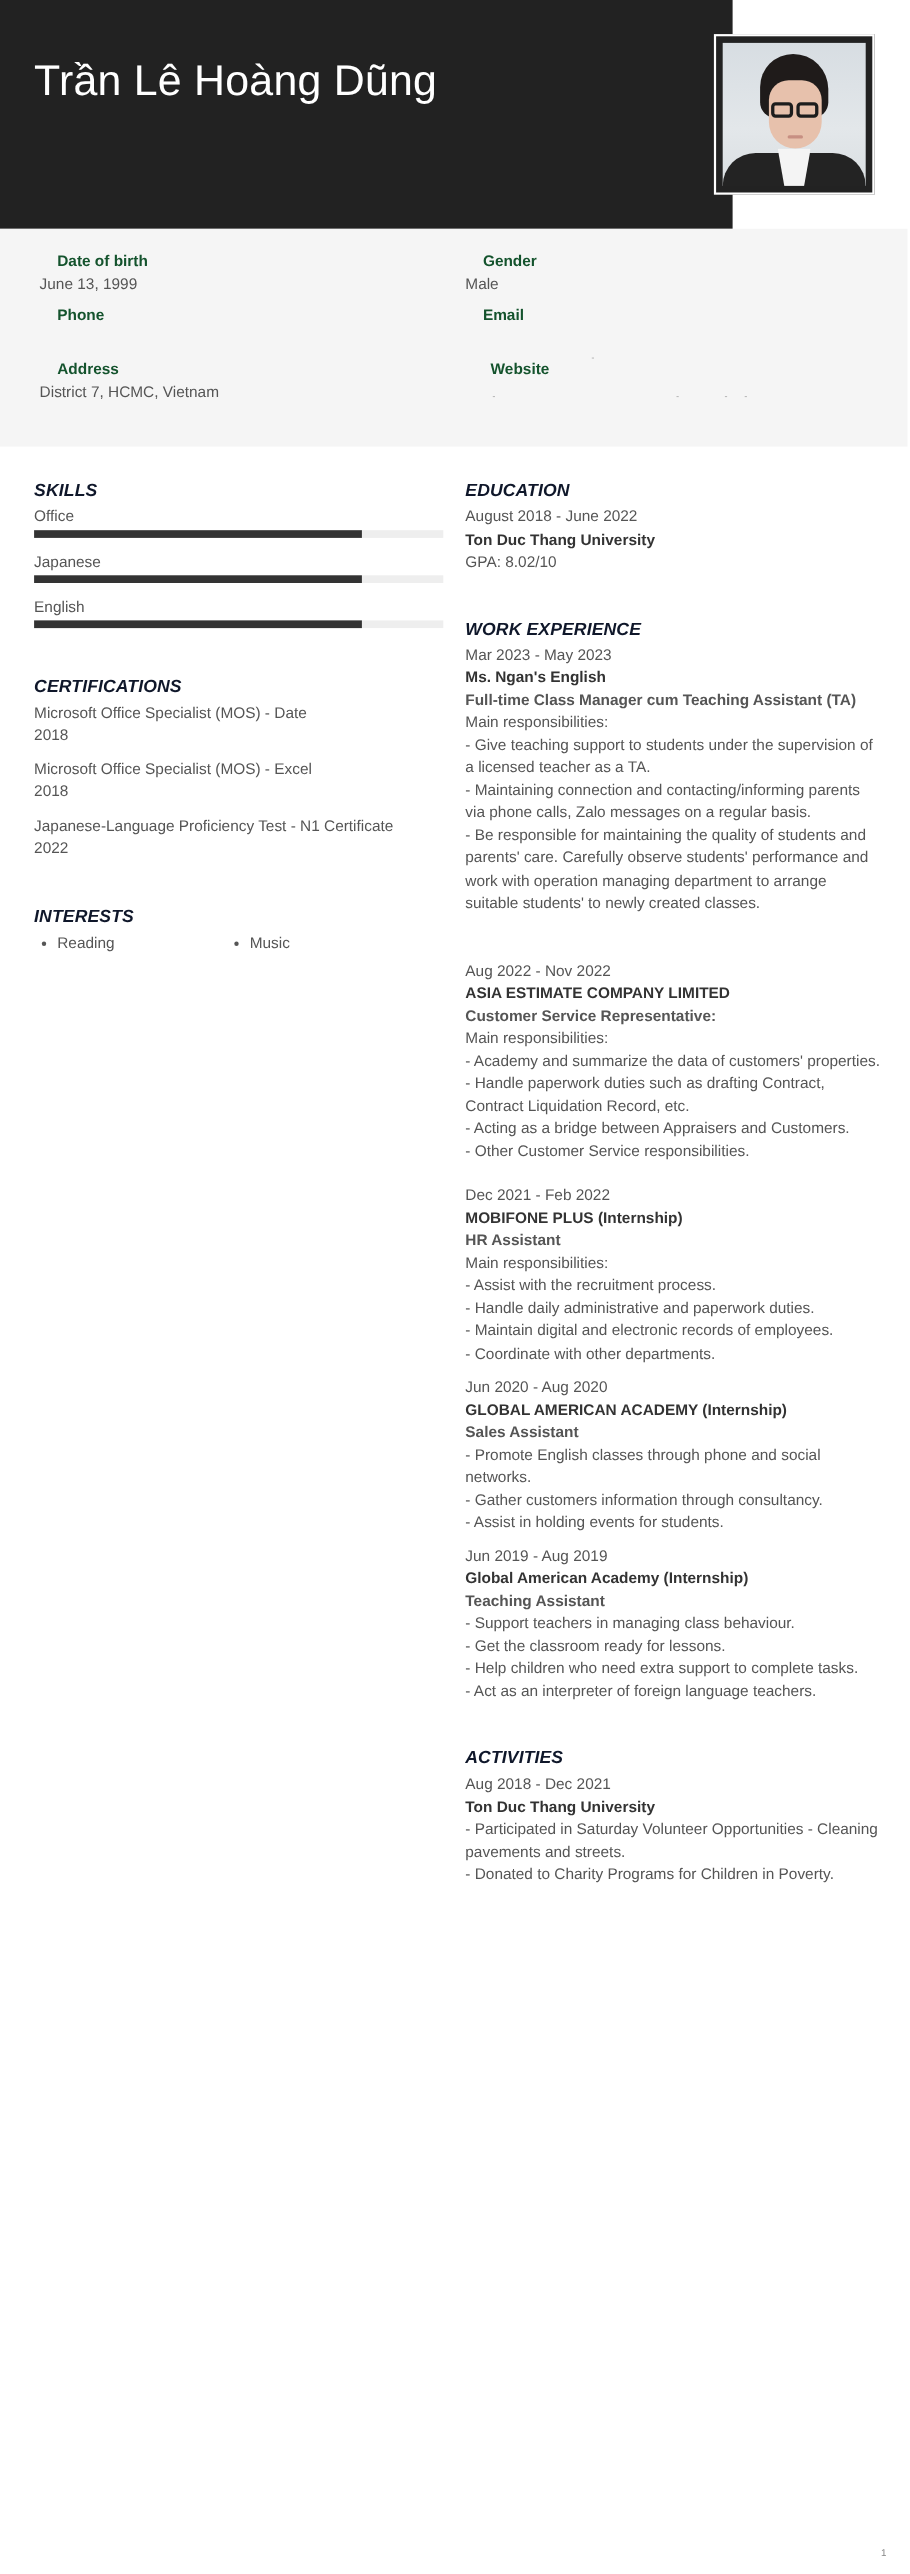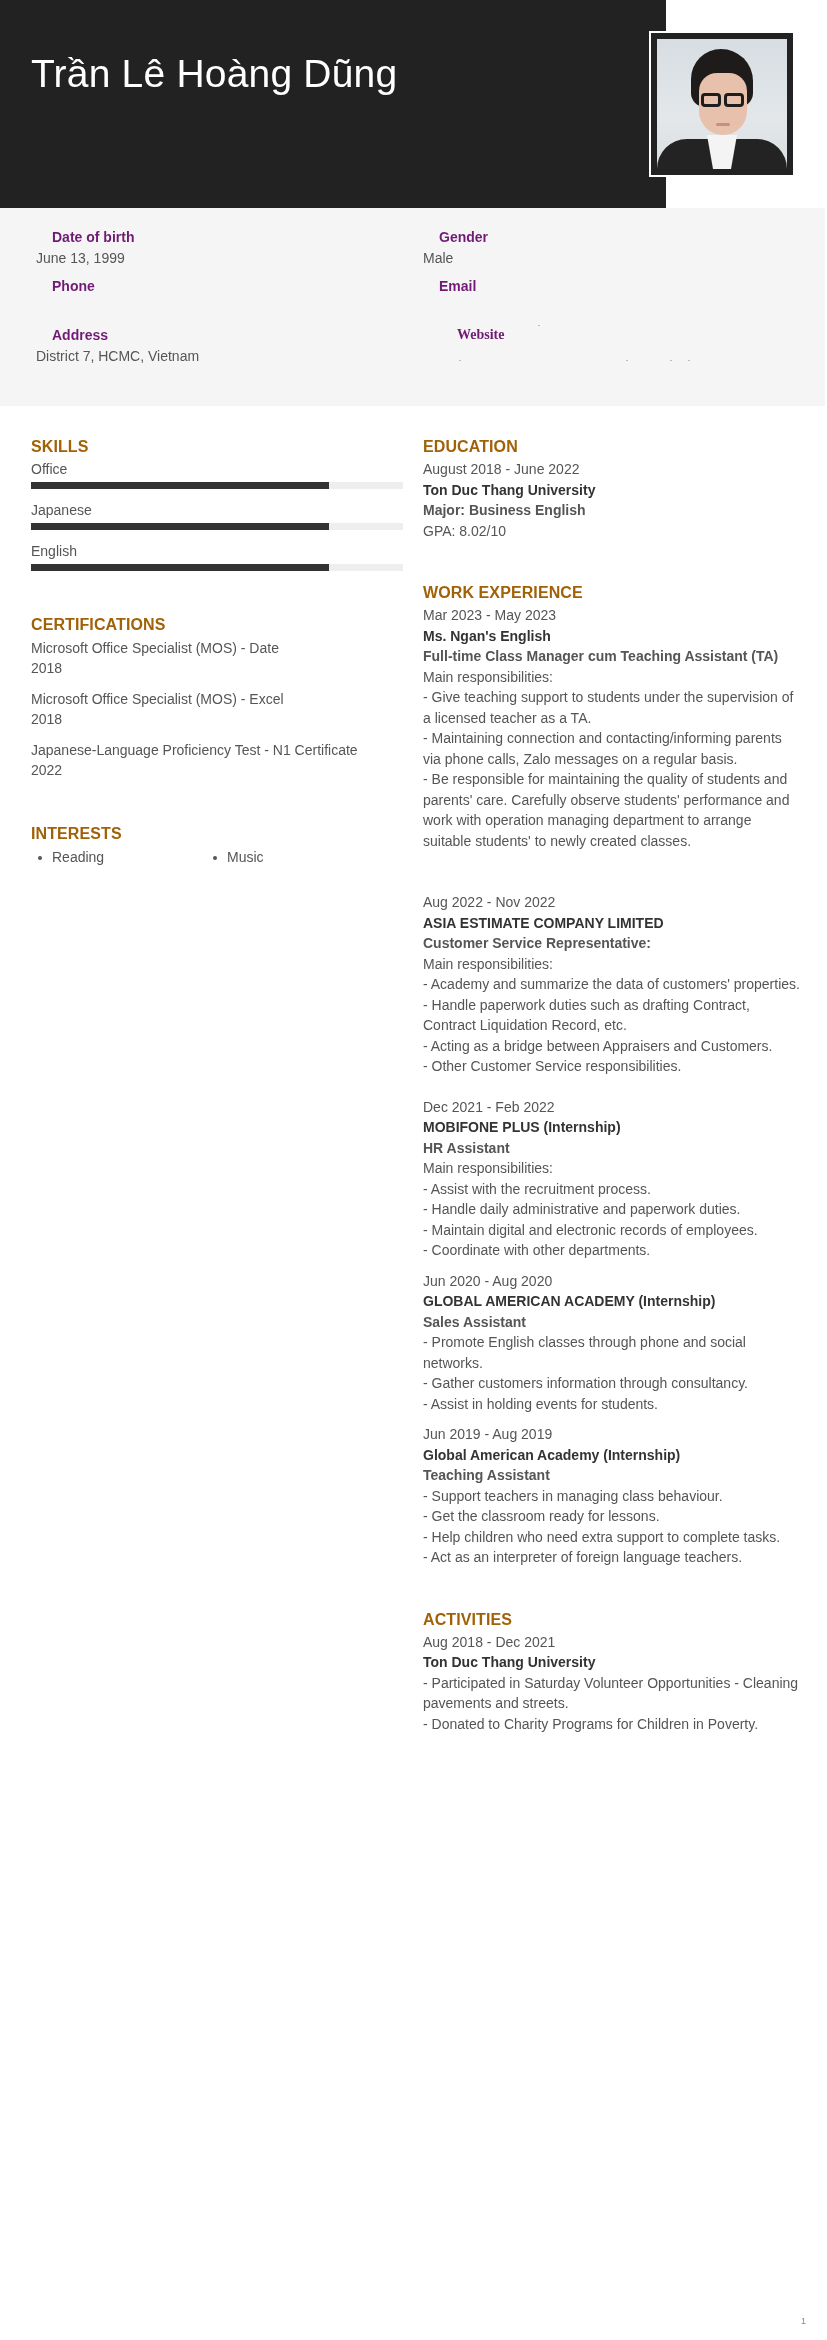--- a/index.html
+++ b/index.html
@@ -29,29 +29,29 @@
   .photo .glass-r { position: absolute; left: 67px; top: 54px; width: 20px; height: 14px; border: 3px solid #1d1d1d; border-radius: 4px; }
   .photo .mouth { position: absolute; left: 59px; top: 84px; width: 14px; height: 3px; background: #c78f82; border-radius: 2px; }
   .photo .jacket { position: absolute; left: 0; top: 100px; width: 130px; height: 30px; background: #232323; border-radius: 30px 30px 0 0; }
   .photo .shirt { position: absolute; left: 50px; top: 96px; width: 30px; height: 34px; background: #f4f4f4; clip-path: polygon(0 0, 100% 0, 80% 100%, 20% 100%); }
 
   .info {
     position: absolute; left: 0; top: 208px; width: 825px; height: 198px;
     background: #f5f5f5;
   }
   .info-item { position: absolute; width: 360px; }
-  .info-label { font-size: 14px; font-weight: bold; color: #701a75; line-height: 20px; padding-left: 16px; }
+  .info-label { font-size: 14px; font-weight: bold; color: #14532d; line-height: 20px; padding-left: 16px; }
   .info-value { font-size: 14px; color: #555555; line-height: 20px; margin-top: 1px; }
   .info-redacted { height: 20px; position: relative; }
   .info-redacted span { position: absolute; top: 14px; width: 2px; height: 1px; background: #bbbbbb; }
 
   .col-left { position: absolute; left: 31px; top: 436px; width: 373px; }
   .col-right { position: absolute; left: 423px; top: 436px; width: 380px; }
 
-  .section-title { font-size: 16px; font-weight: bold; color: #a16207; line-height: 22px; letter-spacing: 0.1px; }
+  .section-title { font-size: 16px; font-weight: bold; color: #0f172a; line-height: 22px; letter-spacing: 0.1px; font-style: italic; }
 
   .skill { margin-top: 1px; }
   .skill-name { font-size: 14px; line-height: 20px; color: #555555; }
   .skill-bar { margin-top: 3px; height: 7px; background: #eeeeee; width: 372px; position: relative; }
   .skill-fill { position: absolute; left: 0; top: 0; height: 7px; background: #333333; }
   .skill + .skill { margin-top: 11px; }
 
   .cert { font-size: 14px; line-height: 20px; color: #555555; }
   .cert + .cert { margin-top: 11px; }
 
@@ -100,21 +100,21 @@
   <div class="info-item" style="left:423px; top:68px;">
     <div class="info-label">Email</div>
     <div class="info-value info-redacted">
       <span style="left:115px; top:28px;"></span>
     </div>
   </div>
   <div class="info-item" style="left:36px; top:117px;">
     <div class="info-label">Address</div>
     <div class="info-value">District 7, HCMC, Vietnam</div>
   </div>
-  <div class="info-item" style="left:441px; top:117px;font-family:Liberation Serif, serif;">
+  <div class="info-item" style="left:430px; top:117px;">
     <div class="info-label">Website</div>
     <div class="info-value info-redacted">
       <span style="left:18px;"></span>
       <span style="left:185px;"></span>
       <span style="left:229px;"></span>
       <span style="left:247px;"></span>
     </div>
   </div>
 </div>
 
@@ -164,21 +164,20 @@
       <div class="interest">Music</div>
     </div>
   </section>
 </div>
 
 <div class="col-right">
   <section>
     <div class="section-title">EDUCATION</div>
     <div class="entry-date" style="margin-top:1px;">August 2018 - June 2022</div>
     <div class="entry-org">Ton Duc Thang University</div>
-    <div class="entry-role">Major: Business English</div>
     <div class="entry-line">GPA: 8.02/10</div>
   </section>
 
   <section style="margin-top:41px;">
     <div class="section-title">WORK EXPERIENCE</div>
 
     <div class="job" style="margin-top:1px;">
       <div class="entry-date">Mar 2023 - May 2023</div>
       <div class="entry-org">Ms. Ngan's English</div>
       <div class="entry-role">Full-time Class Manager cum Teaching Assistant (TA)</div>

